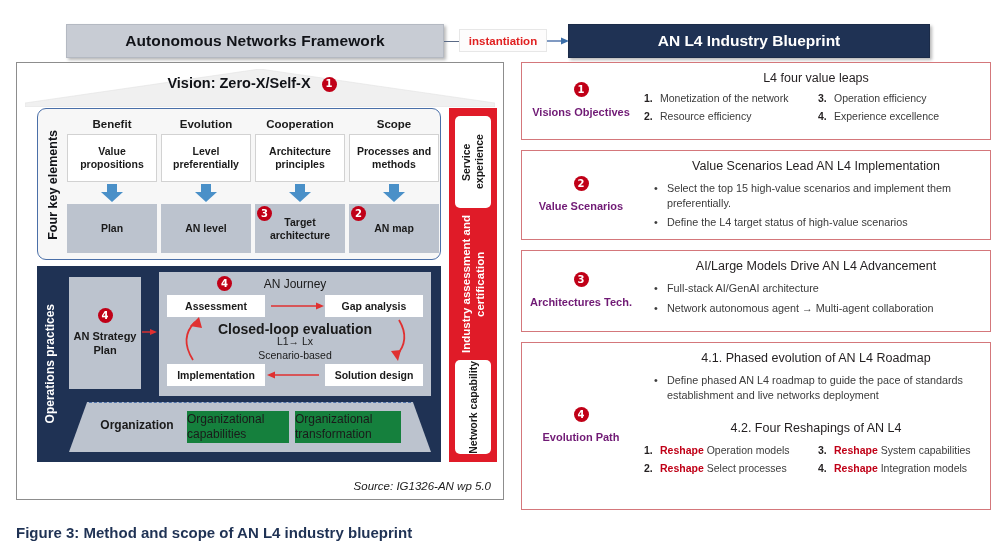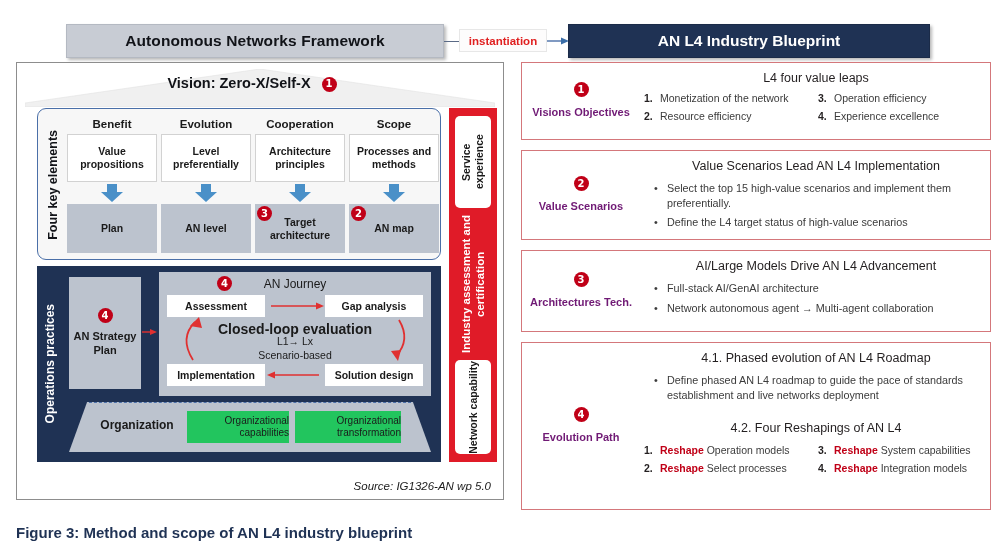--- a/index.html
+++ b/index.html
@@ -163,23 +163,23 @@
     position: absolute; left: 0; top: 0; width: 362px; height: 50px;
     background: #bcc3ce;
     clip-path: polygon(5% 0, 95% 0, 100% 100%, 0% 100%);
     border-top: 1px dashed #4a6fa8;
   }
   .org-label {
     position: absolute; left: 22px; top: 16px; width: 92px; text-align: center;
     font-size: 12px; font-weight: bold; color: #1a1a1a;
   }
   .org-cell {
-    position: absolute; top: 9px; height: 32px; background: #22c55e;
-    display: flex; align-items: center; justify-content: center;
-    text-align: right; font-size: 10px; color: #1a1a1a; line-height: 1.25;
+    position: absolute; top: 9px; height: 32px; background: #15803d;
+    display: flex; align-items: center; justify-content: center;
+    text-align: left; font-size: 12px; color: #1a1a1a; line-height: 1.25;
   }
   .org-c1 { left: 118px; width: 102px; }
   .org-c2 { left: 226px; width: 106px; }
 
   
   .red-bar {
     position: absolute; left: 432px; top: 45px; width: 48px; height: 354px;
     background: #e01b28;
   }
   .red-cell {

